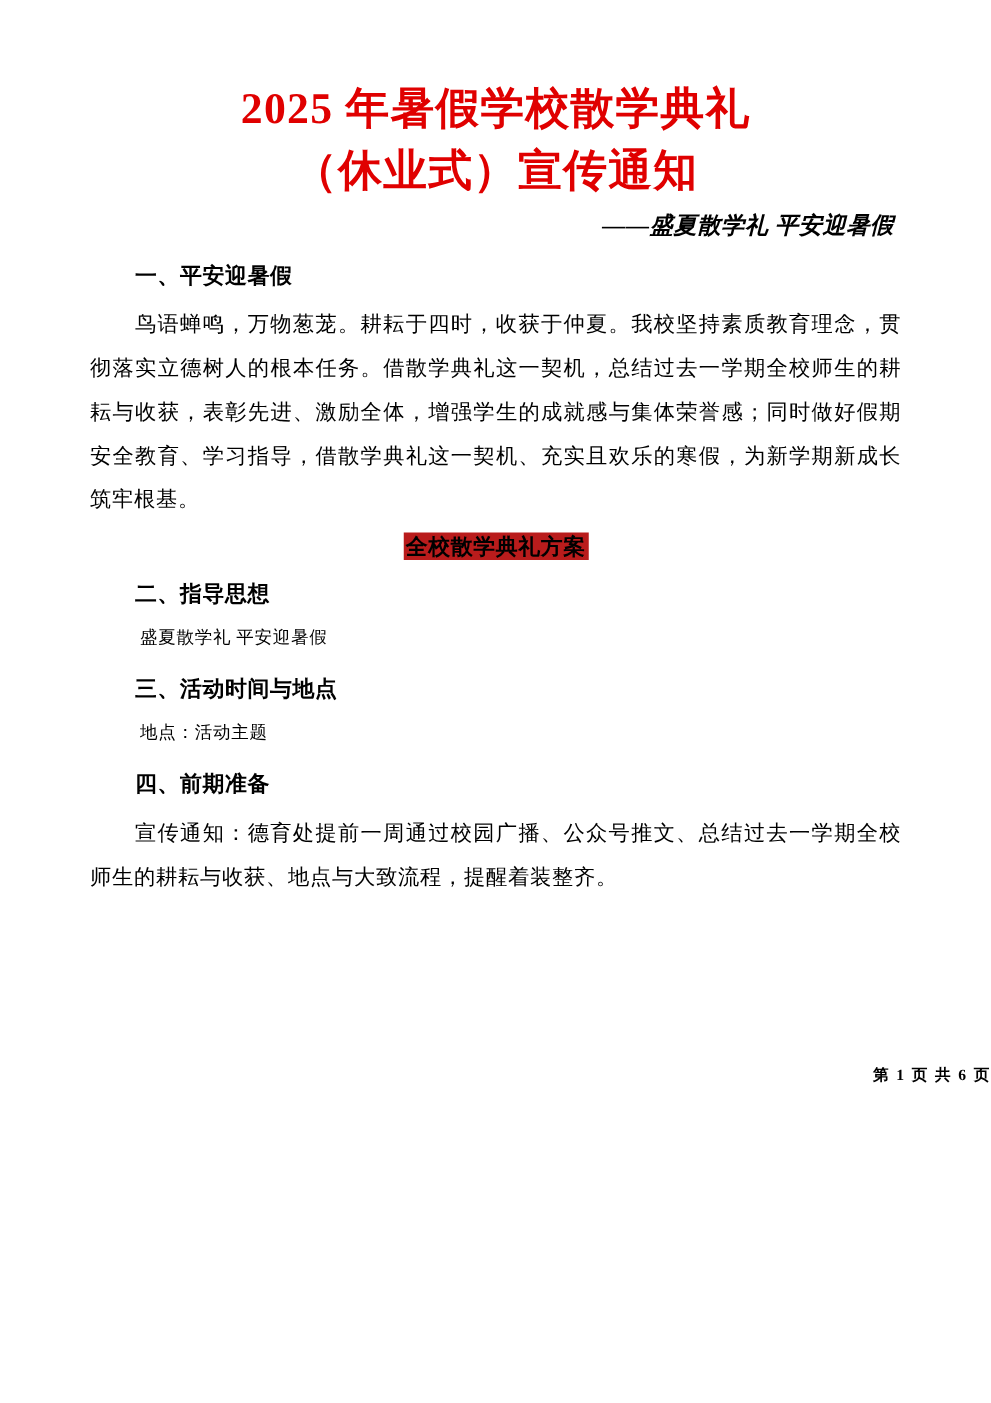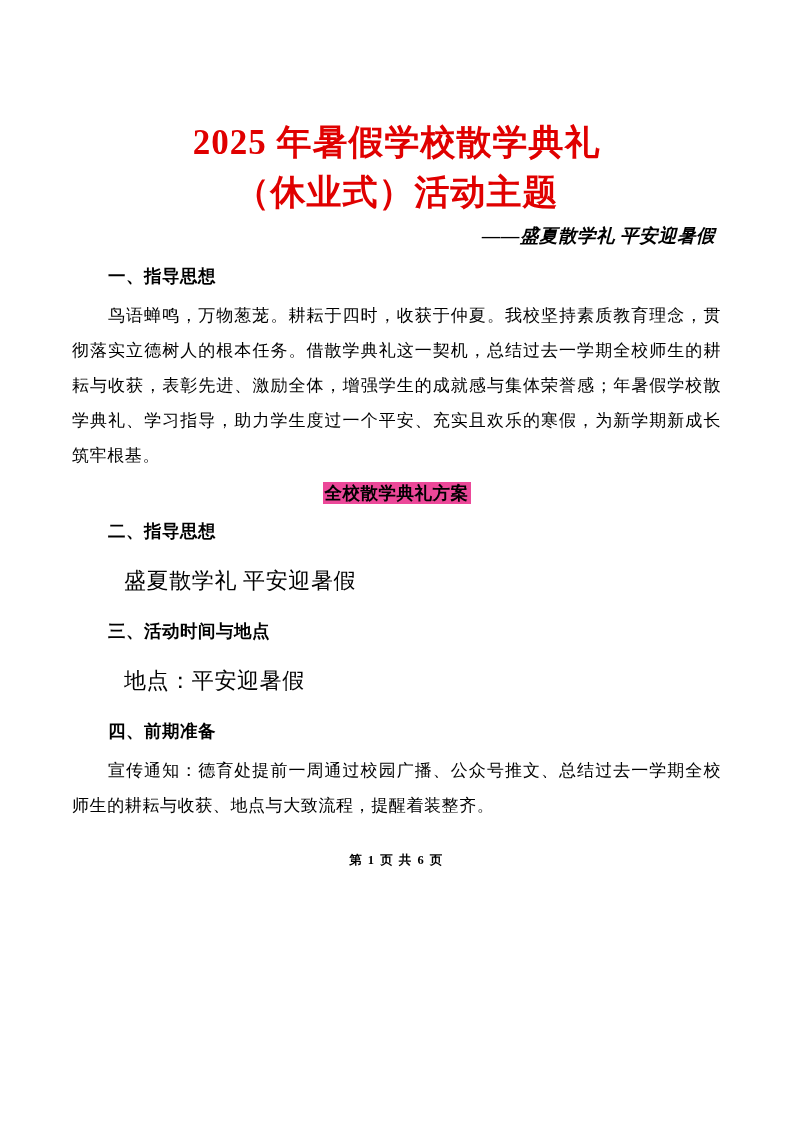--- a/index.html
+++ b/index.html
@@ -12,21 +12,21 @@
     height: 1122px;
     font-family: "Liberation Serif", "DejaVu Serif", serif;
     color: #000000;
     position: relative;
     overflow: hidden;
   }
   .page {
     box-sizing: border-box;
     width: 793px;
     height: 911px;
-    padding: 118px 72px 40px 72px;
+    padding: 62px 72px 40px 72px;
     position: relative;
   }
   .doc-title {
     color: #e00000;
     font-weight: bold;
     font-size: 35px;
     line-height: 1.42;
     text-align: center;
     letter-spacing: 1px;
     margin: 0 0 4px 0;
@@ -52,71 +52,71 @@
   }
   p.body-text {
     font-size: 17px;
     line-height: 2.06;
     text-indent: 36px;
     margin: 0 0 0 0;
     text-align: justify;
     letter-spacing: 0.6px;
   }
   p.plain {
-    font-size: 22px;
+    font-size: 14px;
     line-height: 2.0;
     text-indent: 36px;
-    margin: 16px;
+    margin: 4px;
     letter-spacing: 0.6px;
   }
   .highlight-row {
     text-align: center;
     margin: 8px 0 10px 0;
   }
   .highlight {
-    background: #ec4899;
+    background: #b91c1c;
     font-weight: bold;
     font-size: 17.5px;
     letter-spacing: 0.5px;
     padding: 1px 2px;
   }
   .footer {
     position: absolute;
     left: 0;
     right: 0;
     bottom: 42px;
-    text-align: center;
+    text-align: right;
     font-size: 12.5px;
     letter-spacing: 1.5px;
     font-weight: bold;
   }
 </style>
 </head>
 <body>
 
 <div class="page">
 
   <h1 class="doc-title">
     <span class="line">2025 年暑假学校散学典礼</span>
-    <span class="line">（休业式）活动主题</span>
+    <span class="line">（休业式）宣传通知</span>
   </h1>
 
   <div class="subtitle">——盛夏散学礼 平安迎暑假</div>
 
-  <div class="heading">一、指导思想</div>
-  <p class="body-text">鸟语蝉鸣，万物葱茏。耕耘于四时，收获于仲夏。我校坚持素质教育理念，贯彻落实立德树人的根本任务。借散学典礼这一契机，总结过去一学期全校师生的耕耘与收获，表彰先进、激励全体，增强学生的成就感与集体荣誉感；年暑假学校散学典礼、学习指导，助力学生度过一个平安、充实且欢乐的寒假，为新学期新成长筑牢根基。</p>
+  <div class="heading">一、平安迎暑假</div>
+  <p class="body-text">鸟语蝉鸣，万物葱茏。耕耘于四时，收获于仲夏。我校坚持素质教育理念，贯彻落实立德树人的根本任务。借散学典礼这一契机，总结过去一学期全校师生的耕耘与收获，表彰先进、激励全体，增强学生的成就感与集体荣誉感；同时做好假期安全教育、学习指导，借散学典礼这一契机、充实且欢乐的寒假，为新学期新成长筑牢根基。</p>
 
   <div class="highlight-row">
     <span class="highlight">全校散学典礼方案</span>
   </div>
 
   <div class="heading">二、指导思想</div>
   <p class="plain">盛夏散学礼 平安迎暑假</p>
 
   <div class="heading">三、活动时间与地点</div>
-  <p class="plain">地点：平安迎暑假</p>
+  <p class="plain">地点：活动主题</p>
 
   <div class="heading">四、前期准备</div>
   <p class="body-text">宣传通知：德育处提前一周通过校园广播、公众号推文、总结过去一学期全校师生的耕耘与收获、地点与大致流程，提醒着装整齐。</p>
 
   <div class="footer">第 1 页 共 6 页</div>
 
 </div>
 
 </body></html>

